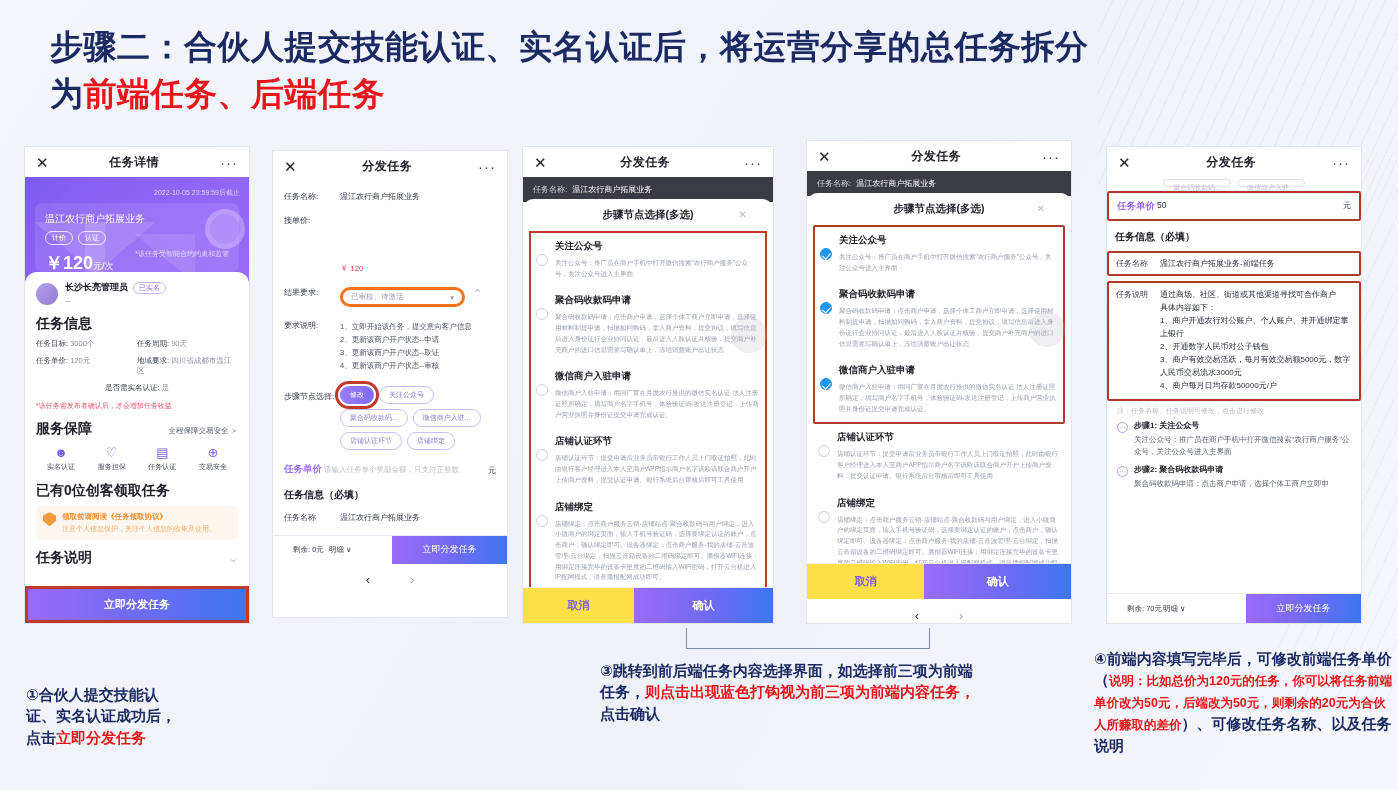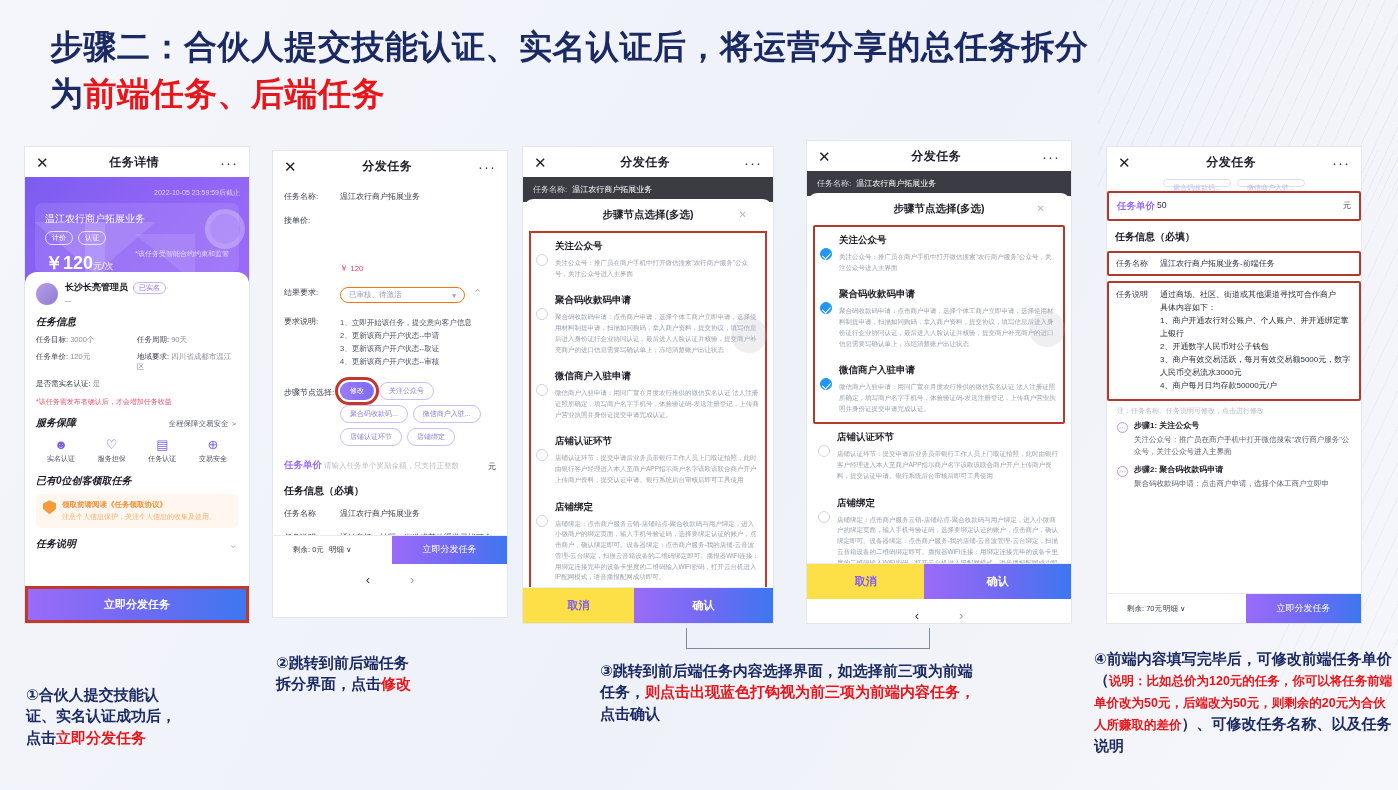--- a/index.html
+++ b/index.html
@@ -93,24 +93,24 @@
   .sheet { background:#fff; border-radius: 12px 12px 0 0; margin-top:-10px;
            position: relative; padding: 9px 11px 0; }
   .usr { display:flex; align-items:center; gap:7px; }
   .usr .av { width:22px;height:22px;border-radius:50%;
              background: linear-gradient(135deg,#b7a0e8,#8f7ad0); flex:0 0 auto;}
   .usr .un { font-size: 9px; font-weight: bold; color:#20202a;}
   .usr .ub { font-size: 7px; color:#9b6bef; border:1px solid #c9b3f7;
              border-radius:8px; padding:0 5px; }
   .usr .dash { font-size: 9px; color:#9aa0b0; margin-top:2px;}
 
-  .sect-h { font-size: 10px; font-weight: bold; color:#20202a; margin: 9px 0 6px; font-style: italic; }
+  .sect-h { font-size: 14px; font-weight: bold; color:#20202a; margin: 9px 0 6px; }
   .kv { display:flex; flex-wrap: wrap; }
   .kv .row { width: 50%; font-size: 7.5px; color:#575d6b; margin-bottom:7px; }
-  .kv .row.full { width:100%; }
+  .kv .row.full { width:100%;text-align:center; }
   .kv .k { color:#3b414f; }
   .kv .v { color:#8a8f9c; }
   .warn { font-size:7px; color:#e8566d; margin: 1px 0 9px; }
 
   .svc-head { display:flex; justify-content:space-between; align-items:baseline; }
   .svc-head .more { font-size:7.5px; color:#555b68; }
   .svc-row { display:flex; justify-content:space-between; margin:8px 2px 10px; }
   .svc-item { text-align:center; width: 46px; }
   .svc-item .ic { font-size:13px; color:#7b5cf0; line-height:1.1;}
   .svc-item .lb { font-size:7px; color:#4a5060; margin-top:2px;}
@@ -135,21 +135,21 @@
   .redbox { border: 3px solid #c0392b; }
 
   
   .form { padding: 10px 11px 0; }
   .frow { display:flex; font-size:8px; margin-bottom: 13px; color:#3b414f; }
   .frow .lab { flex:0 0 56px; color:#3b414f; }
   .frow .val { color:#3b414f; }
   .frow .val.red { color:#f0435c;margin-top:48px; }
   .sel {
     flex:1; display:flex; align-items:center; justify-content:space-between;
-    border:1px solid #f97316; border-radius:12px; padding:2px 8px; color:#9f9ab5;
+    border:3px solid #f97316; border-radius:12px; padding:2px 8px; color:#9f9ab5;
     font-size:7.5px; max-width:125px;
   }
   .caret-up { color:#b0a8c9; font-size:11px; margin-left:8px; }
   .reqs { font-size:7.5px; color:#4a5060; line-height:1.75; }
   .chips { display:flex; flex-wrap:wrap; gap:5px; flex:1; }
   .chip {
     font-size:7px; border:1px solid #cdbdf6; color:#8b7fd0;
     border-radius:11px; padding:3px 9px; background:#fff; white-space:nowrap;
   }
   .chip.active { background: linear-gradient(90deg,#9a7bf7,#7f6bf5); color:#fff; border-color:transparent; }
@@ -584,24 +584,20 @@
   <div class="connector conn-h"></div>
   <div class="connector conn-l"></div>
   <div class="connector conn-r"></div>
 
   <div class="cap c1">
     <span>①合伙人提交技能认</span><br>
     <span>证、实名认证成功后，</span><br>
     <span>点击</span><span class="red">立即分发任务</span>
   </div>
 
-  <div class="cap c2">
-    <span>②跳转到前后端任务</span><br>
-    <span>拆分界面，点击</span><span class="red">修改</span>
-  </div>
 
   <div class="cap c3">
     <span>③跳转到前后端任务内容选择界面，如选择前三项为前端任务，</span><span class="red">则点击出现蓝色打钩视为前三项为前端内容任务，</span><span>点击确认</span>
   </div>
 
   <div class="cap c4">
     <span>④前端内容填写完毕后，可修改前端任务单价（</span><span class="red small">说明：比如总价为120元的任务，你可以将任务前端单价改为50元，后端改为50元，则剩余的20元为合伙人所赚取的差价</span><span>）、可修改任务名称、以及任务说明</span>
   </div>
 
 </div>

